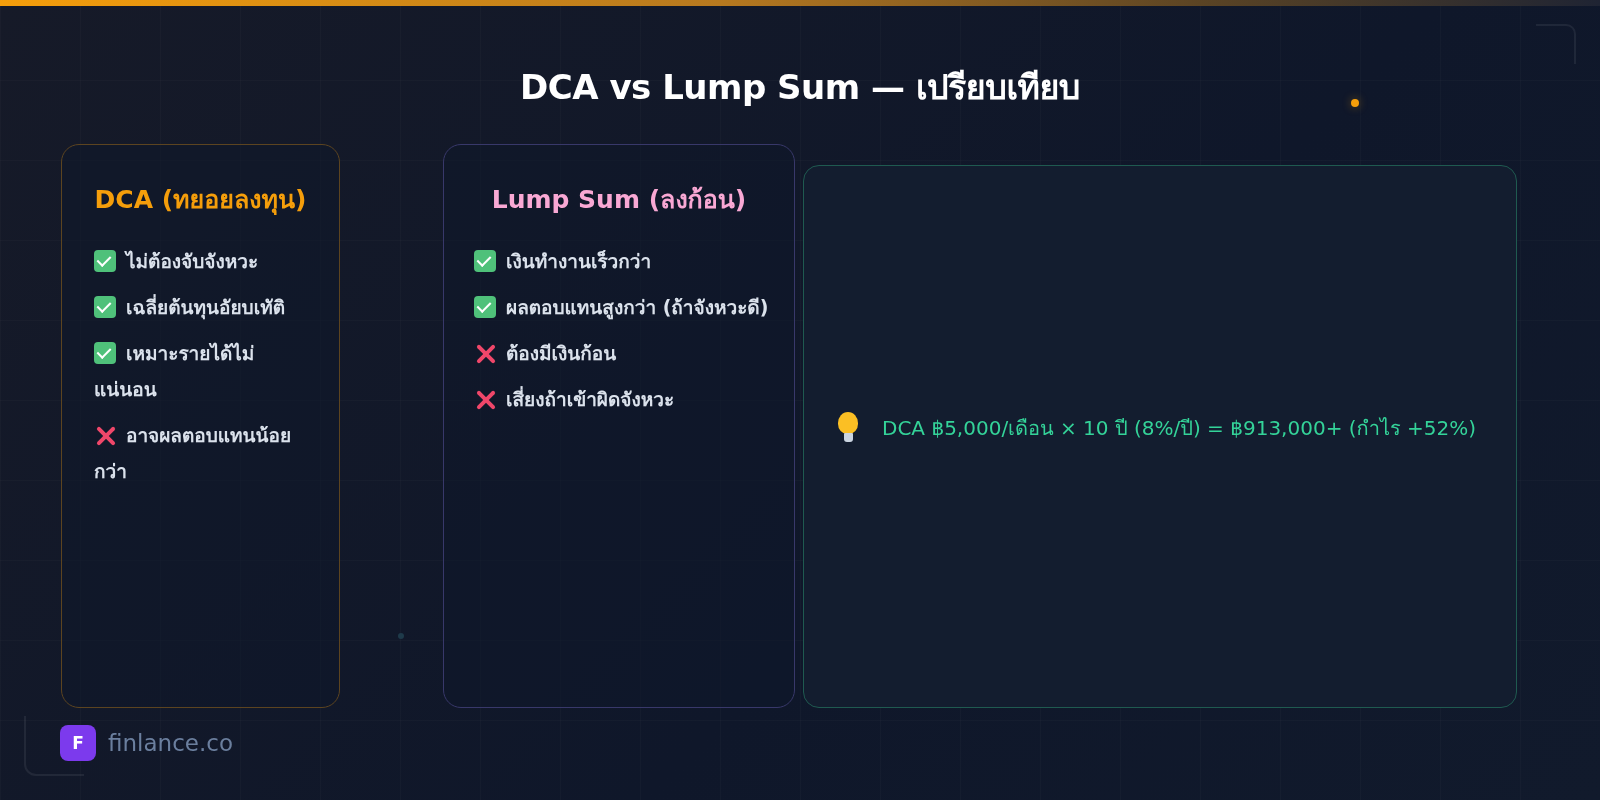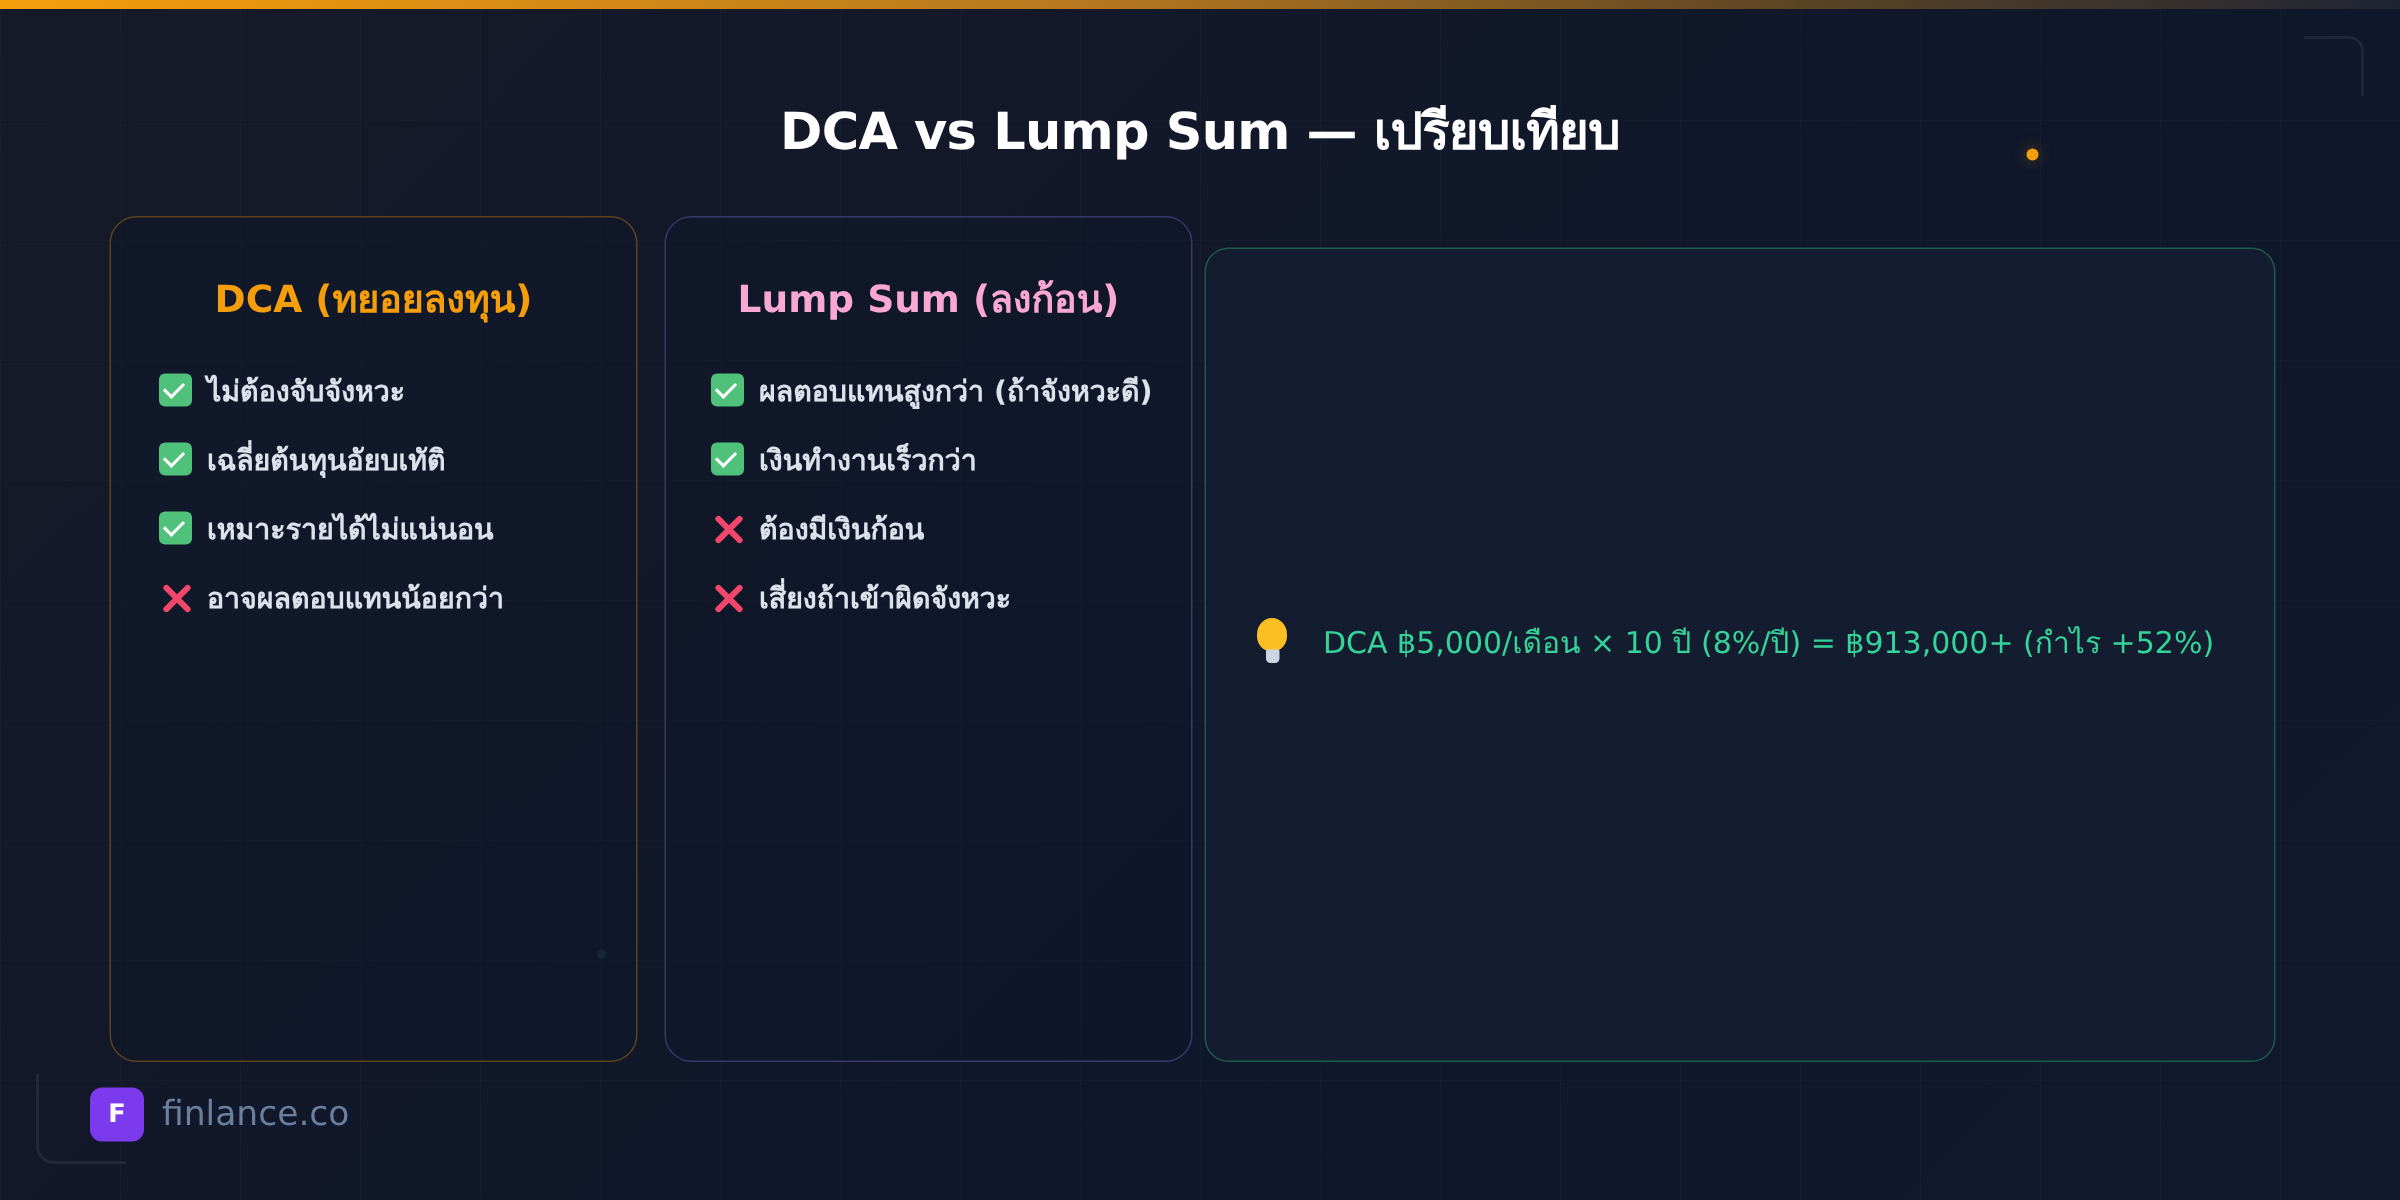--- a/index.html
+++ b/index.html
@@ -39,21 +39,21 @@
   .title {
     position: absolute; left: 0; top: 60px; width: 1600px; text-align: center;
     font-family: "DejaVu Sans", sans-serif; font-weight: bold;
     font-size: 34px; color: #ffffff; letter-spacing: -0.5px;
   }
 
   .card {
     position: absolute; top: 144px; height: 564px; border-radius: 18px;
     background: rgba(15,23,42,0.55);
   }
-  .card-dca { left: 73px; width: 352px; border: 1.5px solid #5c4420; }
+  .card-dca { left: 61px; width: 279px; border: 1.5px solid #5c4420; }
   .card-lump { left: 443px; width: 352px; border: 1.5px solid #38386a; }
   .card-tip {
     left: 803px; top: 165px; width: 714px; height: 543px;
     border: 1.5px solid #1f5a50; border-radius: 16px;
     background: #131d2f;
   }
   .card-title {
     text-align: center; margin-top: 34px; font-weight: bold; font-size: 25px;
   }
   .card-dca .card-title { color: #f59e0b; }
@@ -122,22 +122,22 @@
     <li class="item"><span class="mark mark-check"></span><span>ไม่ต้องจับจังหวะ</span></li>
     <li class="item"><span class="mark mark-check"></span><span>เฉลี่ยต้นทุนอัยบเทัติ</span></li>
     <li class="item"><span class="mark mark-check"></span><span>เหมาะรายได้ไม่แน่นอน</span></li>
     <li class="item"><span class="mark mark-cross"></span><span>อาจผลตอบแทนน้อยกว่า</span></li>
   </ul>
 </section>
 
 <section class="card card-lump">
   <h2 class="card-title">Lump Sum (ลงก้อน)</h2>
   <ul class="items">
+    <li class="item"><span class="mark mark-check"></span><span>เงินทำงานเร็วกว่า</span></li>
     <li class="item"><span class="mark mark-check"></span><span>ผลตอบแทนสูงกว่า (ถ้าจังหวะดี)</span></li>
-    <li class="item"><span class="mark mark-check"></span><span>เงินทำงานเร็วกว่า</span></li>
     <li class="item"><span class="mark mark-cross"></span><span>ต้องมีเงินก้อน</span></li>
     <li class="item"><span class="mark mark-cross"></span><span>เสี่ยงถ้าเข้าผิดจังหวะ</span></li>
   </ul>
 </section>
 
 <section class="card card-tip">
   <div class="tip-row">
     <span class="bulb">
       <span class="bulb-glass"></span>
         <span class="bulb-base"></span>

